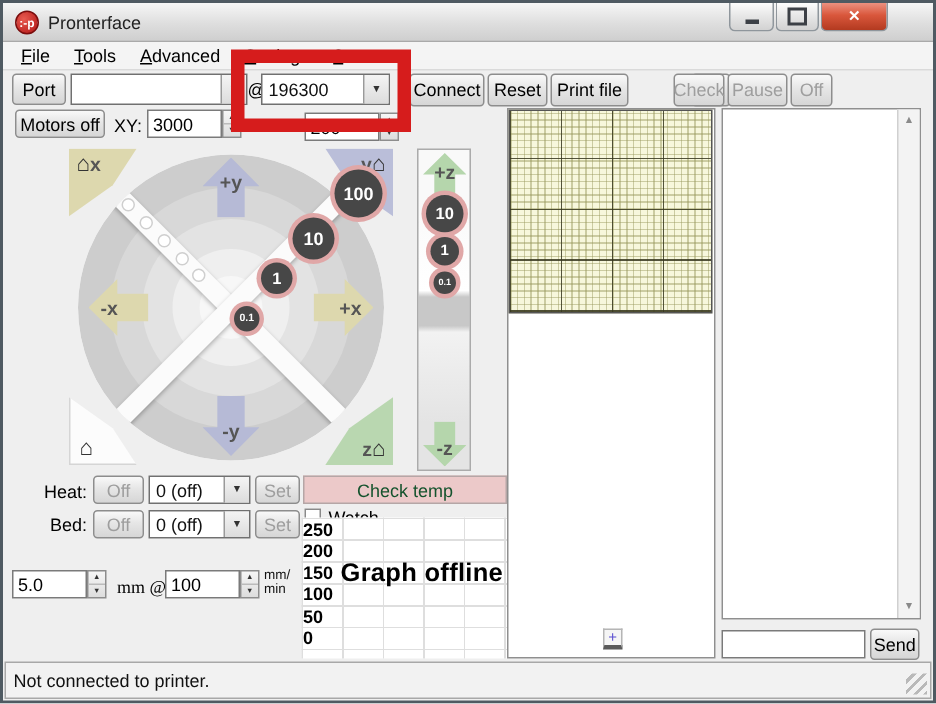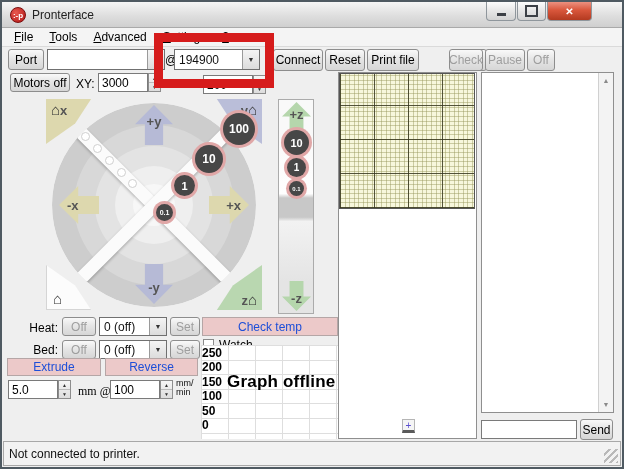--- a/index.html
+++ b/index.html
@@ -14,21 +14,21 @@
   .winbtn.close{background:linear-gradient(#ec9180,#d9573c 45%,#b33a20);color:#fff;font-weight:bold;}
   .minico{display:block;width:9px;height:3px;background:#3c4046;margin-top:6px;}
   .maxico{display:block;width:9px;height:8px;border:2px solid #3c4046;}
   
   .menubar{left:0;top:26px;width:620px;height:19px;background:#f4f4f4;border-bottom:1px solid #dadada;display:flex;align-items:center;padding-left:4px;}
   .menuitem{padding:0 8px;font-size:12px;color:#000;}
   .menuitem u{text-decoration:underline;}
   
   .btn{background:linear-gradient(#f9f9f9,#e6e6e6 45%,#d6d6d6);border:1px solid #8d8d8d;border-radius:3px;display:flex;align-items:center;justify-content:center;font-size:12px;color:#000;}
   .btn.dis{color:#9e9e9e;}
-  .pinkbtn{background:#ecc9c9;border:1px solid #b5a6a6;color:#1d4ed8;display:flex;align-items:center;justify-content:center;font-size:12px;}
+  .pinkbtn{background:#ecc9c9;border:1px solid #b5a6a6;color:#14532d;display:flex;align-items:center;justify-content:center;font-size:12px;}
   .combo{background:#fff;border:1px solid #707070;display:flex;align-items:center;}
   .combo .val{flex:1;padding-left:4px;font-size:12px;overflow:hidden;white-space:nowrap;}
   .combo .dd{width:16px;height:100%;background:linear-gradient(#f4f4f4,#dcdcdc);border-left:1px solid #9a9a9a;display:flex;align-items:center;justify-content:center;font-size:7px;color:#333;}
   .inp{border:1px solid #7a7a7a;background:#fff;font-family:"Liberation Sans",sans-serif;font-size:12px;padding:0 3px;box-sizing:border-box;}
   .spin{display:flex;flex-direction:column;border:1px solid #8d8d8d;background:linear-gradient(#f6f6f6,#ddd);}
   .spin span{flex:1;display:flex;align-items:center;justify-content:center;font-size:5px;color:#333;border-bottom:1px solid #bbb;}
   .spin span:last-child{border-bottom:none;}
   .lbl{font-size:12px;color:#000;}
   
   .annotation{border:9px solid #d61c1c;background:transparent;z-index:60;}
@@ -97,21 +97,21 @@
 
   <div class="abs btn" style="left:6px;top:47px;width:36px;height:21px;">
       <span>Port</span>
     </div>
   <div class="abs combo" style="left:45px;top:47px;width:118px;height:21px;">
     <span class="val"></span>
     <span class="dd">▼</span>
   </div>
   <span class="abs lbl" style="left:163px;top:51px;">@</span>
   <div class="abs combo" style="left:172px;top:47px;width:86px;height:21px;">
-    <span class="val">194900</span>
+    <span class="val">196300</span>
     <span class="dd">▼</span>
   </div>
   <div class="abs btn" style="left:271px;top:47px;width:50px;height:22px;">Connect</div>
   <div class="abs btn" style="left:323px;top:47px;width:40px;height:22px;">Reset</div>
   <div class="abs btn" style="left:365px;top:47px;width:52px;height:22px;">Print file</div>
   <div class="abs btn dis" style="left:419px;top:47px;width:26px;height:22px;margin-left:40px;">SD</div>
   <div class="abs btn dis" style="left:447px;top:47px;width:34px;height:22px;">Check</div>
   <div class="abs btn dis" style="left:483px;top:47px;width:40px;height:22px;">Pause</div>
   <div class="abs btn dis" style="left:525px;top:47px;width:28px;height:22px;">Off</div>
 
@@ -201,22 +201,20 @@
   <div class="abs combo" style="left:97px;top:338px;width:68px;height:19px;">
     <span class="val">0 (off)</span>
     <span class="dd">▼</span>
   </div>
   <div class="abs btn dis" style="left:168px;top:338px;width:30px;height:19px;">Set</div>
 
   <div class="abs pinkbtn" style="left:200px;top:315px;width:136px;height:19px;">Check temp</div>
   <span class="abs chk" style="left:201px;top:337px;"></span>
   <span class="abs lbl" style="left:217px;top:336px;">Watch</span>
 
-  <div class="abs pinkbtn" style="left:5px;top:356px;width:94px;height:18px;">Extrude</div>
-  <div class="abs pinkbtn" style="left:103px;top:356px;width:93px;height:18px;">Reverse</div>
   <input class="abs inp" style="left: 6px; top: 378px; width: 50px; height: 19px;" value="5.0">
   <div class="abs spin" style="left:56px;top:378px;width:13px;height:19px;">
     <span>▲</span>
     <span>▼</span>
   </div>
   <span class="abs lbl" style="left:76px;top:382px;font-family:Liberation Serif, serif;">mm @</span>
   <input class="abs inp" style="left: 108px; top: 378px; width: 50px; height: 19px;" value="100">
   <div class="abs spin" style="left:158px;top:378px;width:13px;height:19px;">
     <span>▲</span>
     <span>▼</span>

